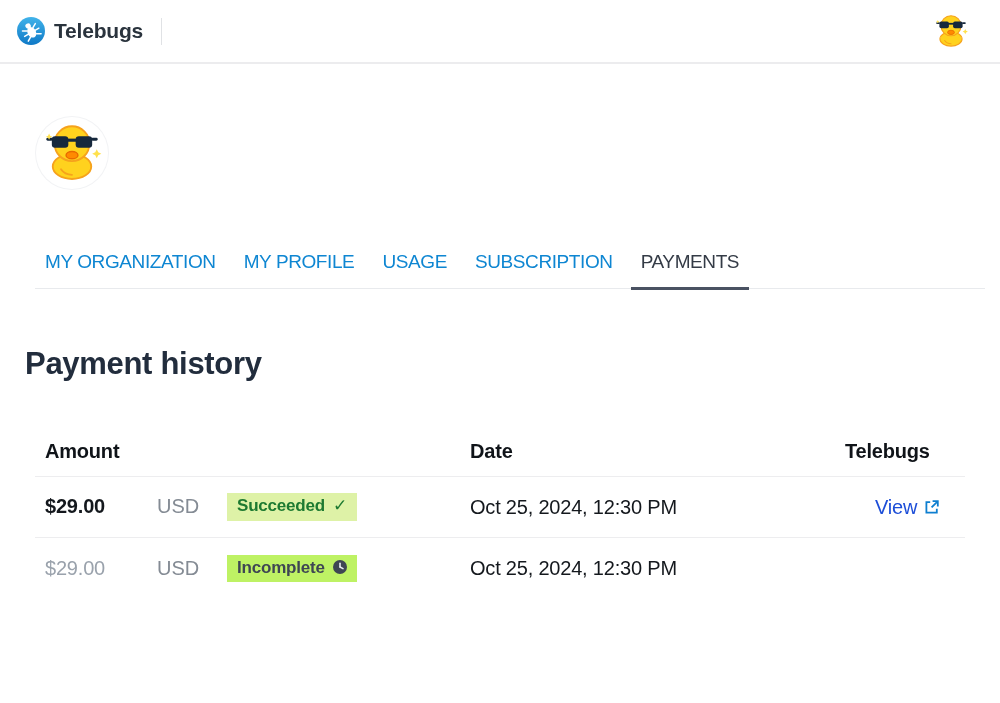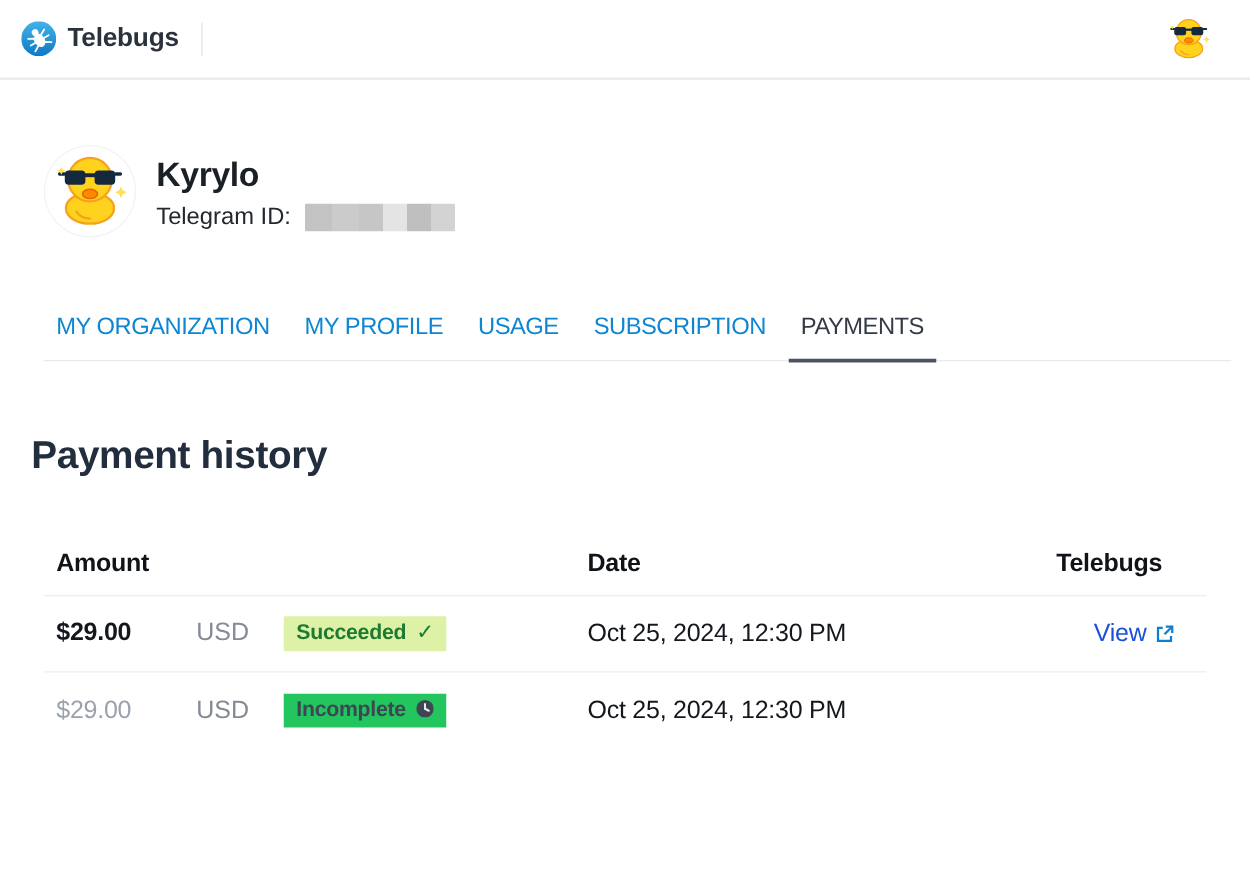--- a/index.html
+++ b/index.html
@@ -94,21 +94,21 @@
   .amount { width: 112px; font-size: 20px; letter-spacing: -0.2px; }
   .row-succeeded .amount { font-weight: 700; color: #14181d; }
   .row-incomplete .amount { font-weight: 400; color: #9aa2ac; }
   .currency { width: 70px; color: #848b94; font-size: 20px; }
   .badge {
     font-size: 17px; font-weight: 700; padding: 3px 10px 5px;
     border-radius: 0; display: inline-flex; align-items: center; gap: 8px;
     letter-spacing: -0.2px; line-height: 1.15;
   }
   .badge-succeeded { background: #def2a7; color: #1d7a31; }
-  .badge-incomplete { background: #22c55e; color: #3e4653; }
+  .badge-incomplete { background: #bef264; color: #3e4653; }
   .badge .check-glyph { font-weight: 400; font-size: 17px; }
   .badge svg { display: block; }
   .date-cell { font-size: 20px; color: #14181d; letter-spacing: -0.2px; }
   .invoice-link {
     color: #1d4ed8; font-size: 20px; display: inline-flex;
     align-items: center; gap: 7px; letter-spacing: -0.2px; margin-left: 30px;
   }
   .invoice-link svg { display: block; }
 </style>
 </head>
@@ -180,27 +180,20 @@
           <rect x="8" y="21.5" width="7" height="3.2" rx="1.5"></rect>
           <rect x="57" y="21.5" width="7" height="3.2" rx="1.5"></rect>
         </g>
         <g fill="#FFE14D">
           <path d="M63 34 l1.6 3.4 3.4 1.6 -3.4 1.6 -1.6 3.4 -1.6 -3.4 -3.4 -1.6 3.4 -1.6 z"></path>
           <path d="M11 17 l1.1 2.3 2.3 1.1 -2.3 1.1 -1.1 2.3 -1.1 -2.3 -2.3 -1.1 2.3 -1.1 z"></path>
         </g>
       </svg>
     </span>
   </div>
-  <div class="profile-info">
-    <div class="profile-name">Kyrylo</div>
-    <div class="telegram-row">
-      <span>Telegram ID:</span>
-      <span class="redacted"></span>
-    </div>
-  </div>
 </section>
 
 <nav class="tabs">
   <a class="tab">MY ORGANIZATION</a>
   <a class="tab">MY PROFILE</a>
   <a class="tab">USAGE</a>
   <a class="tab">SUBSCRIPTION</a>
   <a class="tab active">PAYMENTS</a>
 </nav>
 

